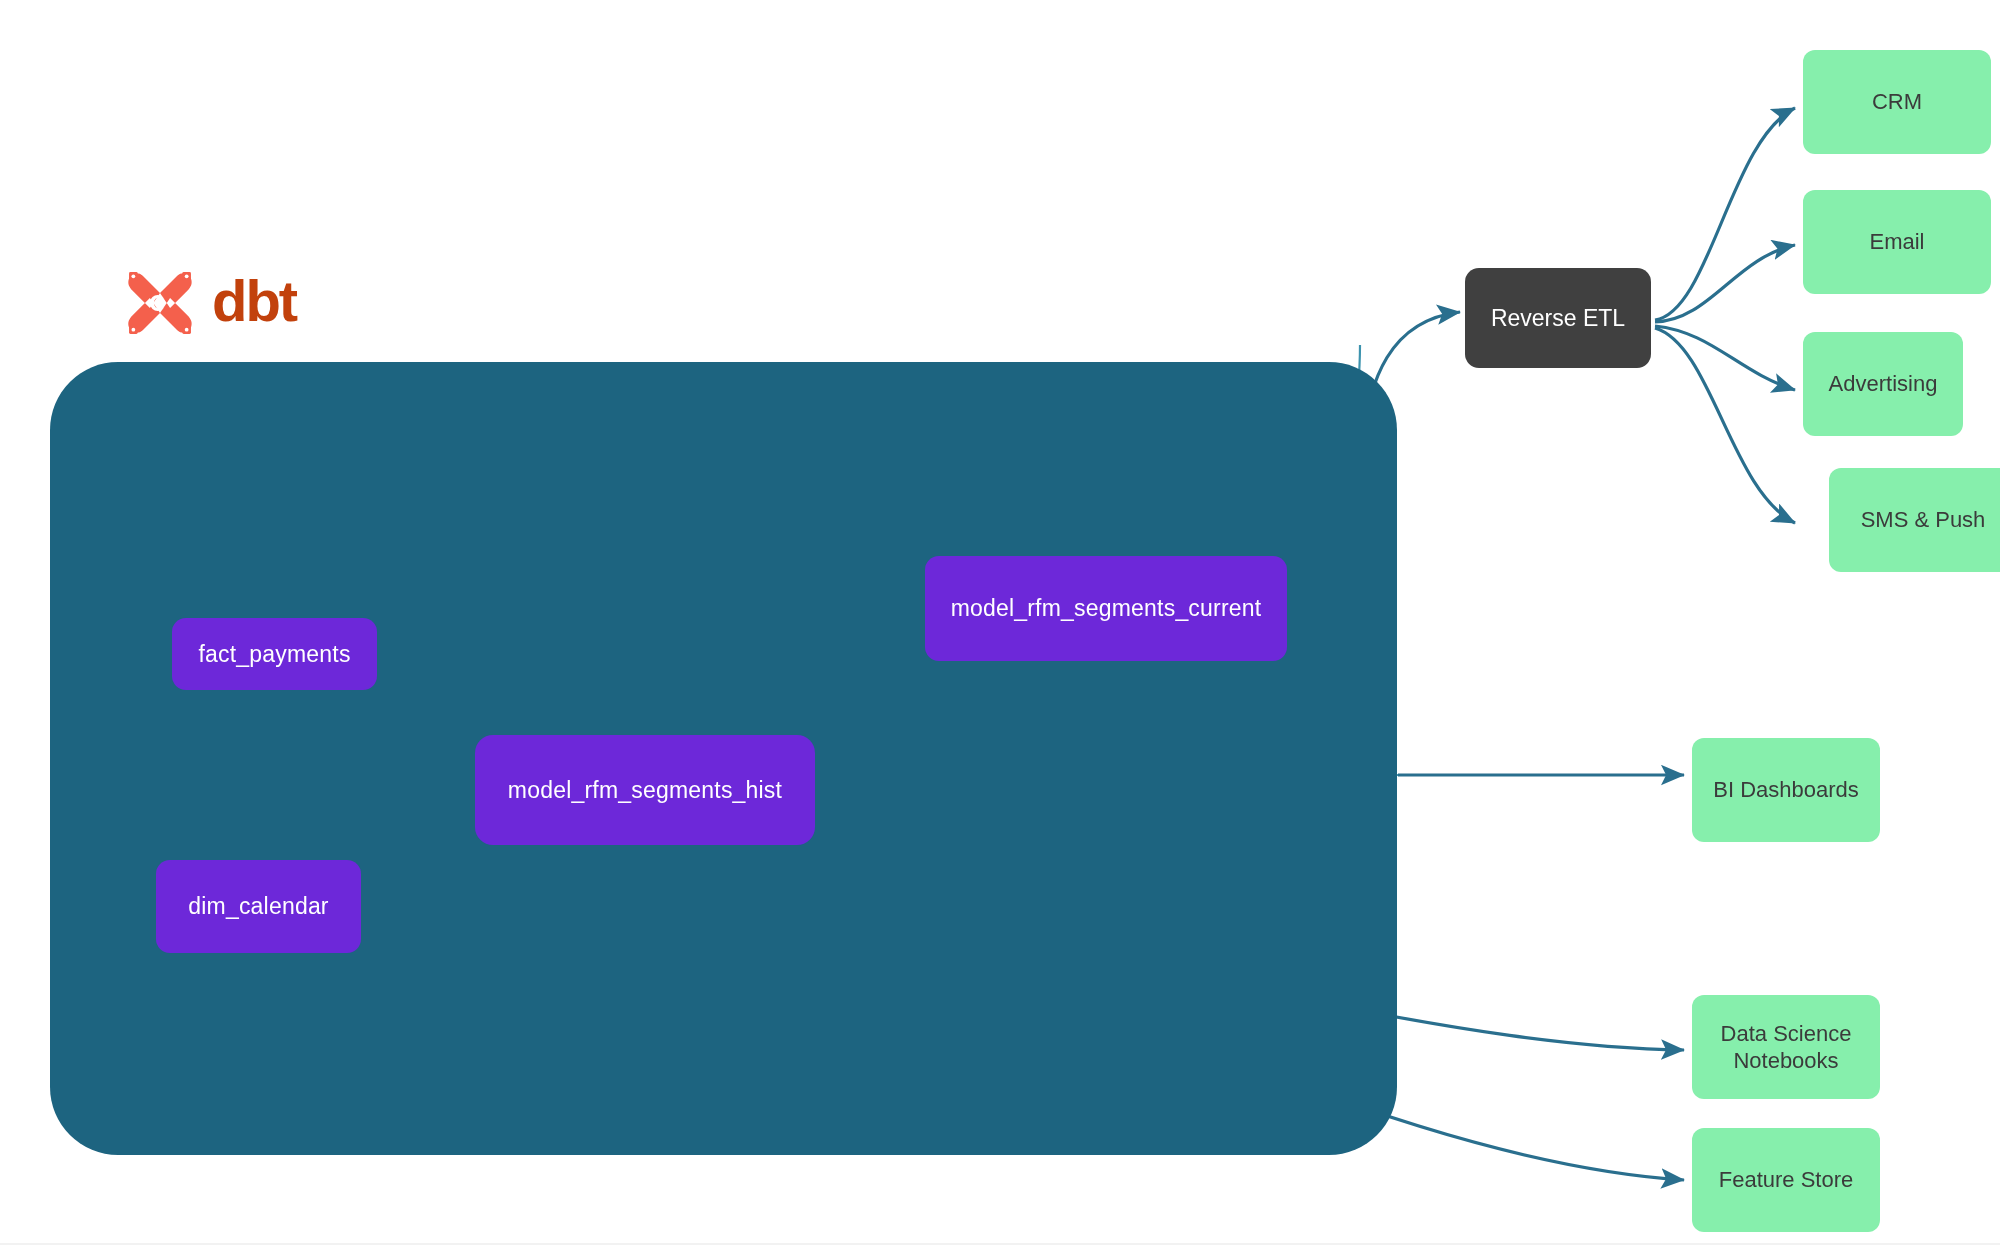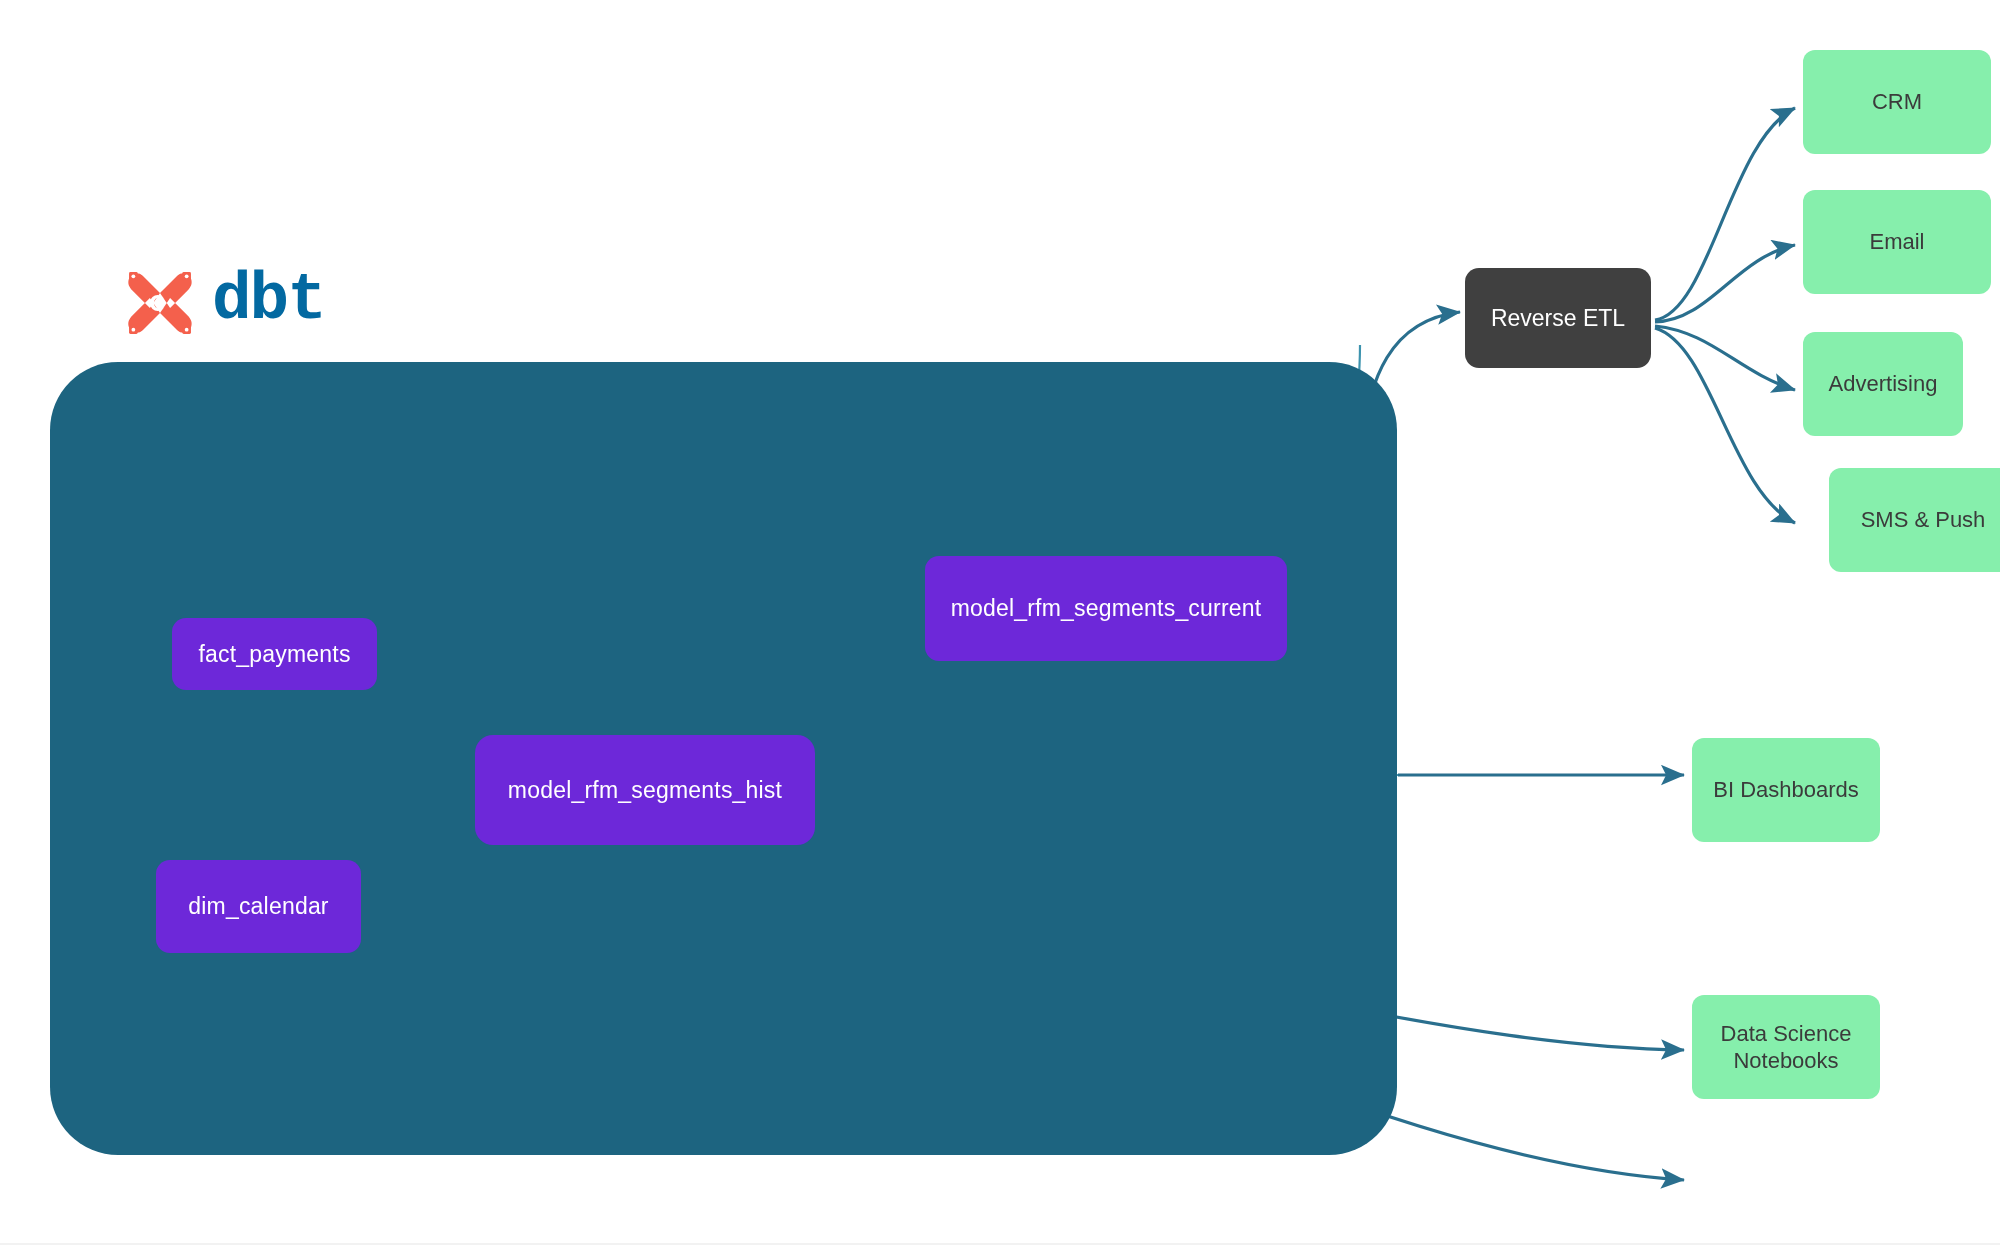--- a/index.html
+++ b/index.html
@@ -35,26 +35,26 @@
     display: flex;
     align-items: center;
     gap: 16px;
   }
   #dbt-mark {
     width: 72px;
     height: 72px;
     flex: 0 0 auto;
   }
   #dbt-word {
-    font-family: Liberation Mono, monospace;
+    font-family: Liberation Sans, sans-serif;
     font-weight: 700;
-    font-size: 66px;
+    font-size: 58px;
     line-height: 1;
     letter-spacing: -2px;
-    color: #0369a1;
+    color: #c2410c;
     margin-top: -4px;
   }
   
   #warehouse {
     position: absolute;
     left: 50px;
     top: 362px;
     width: 1347px;
     height: 793px;
     background: #1d6480;
@@ -199,16 +199,17 @@
   <div class="dest-node" id="dest-email">Email</div>
 
   <div class="dest-node" id="dest-advert">Advertising</div>
 
   <div class="dest-node" id="dest-sms">SMS &amp; Push</div>
 
   <div class="dest-node" id="dest-bi">BI Dashboards</div>
 
   <div class="dest-node" id="dest-ds">Data Science Notebooks</div>
 
+  <div class="dest-node" id="dest-feature">Feature Store</div>
 
   <div id="bottom-rule"></div>
 
 </div>
 
 </body></html>

